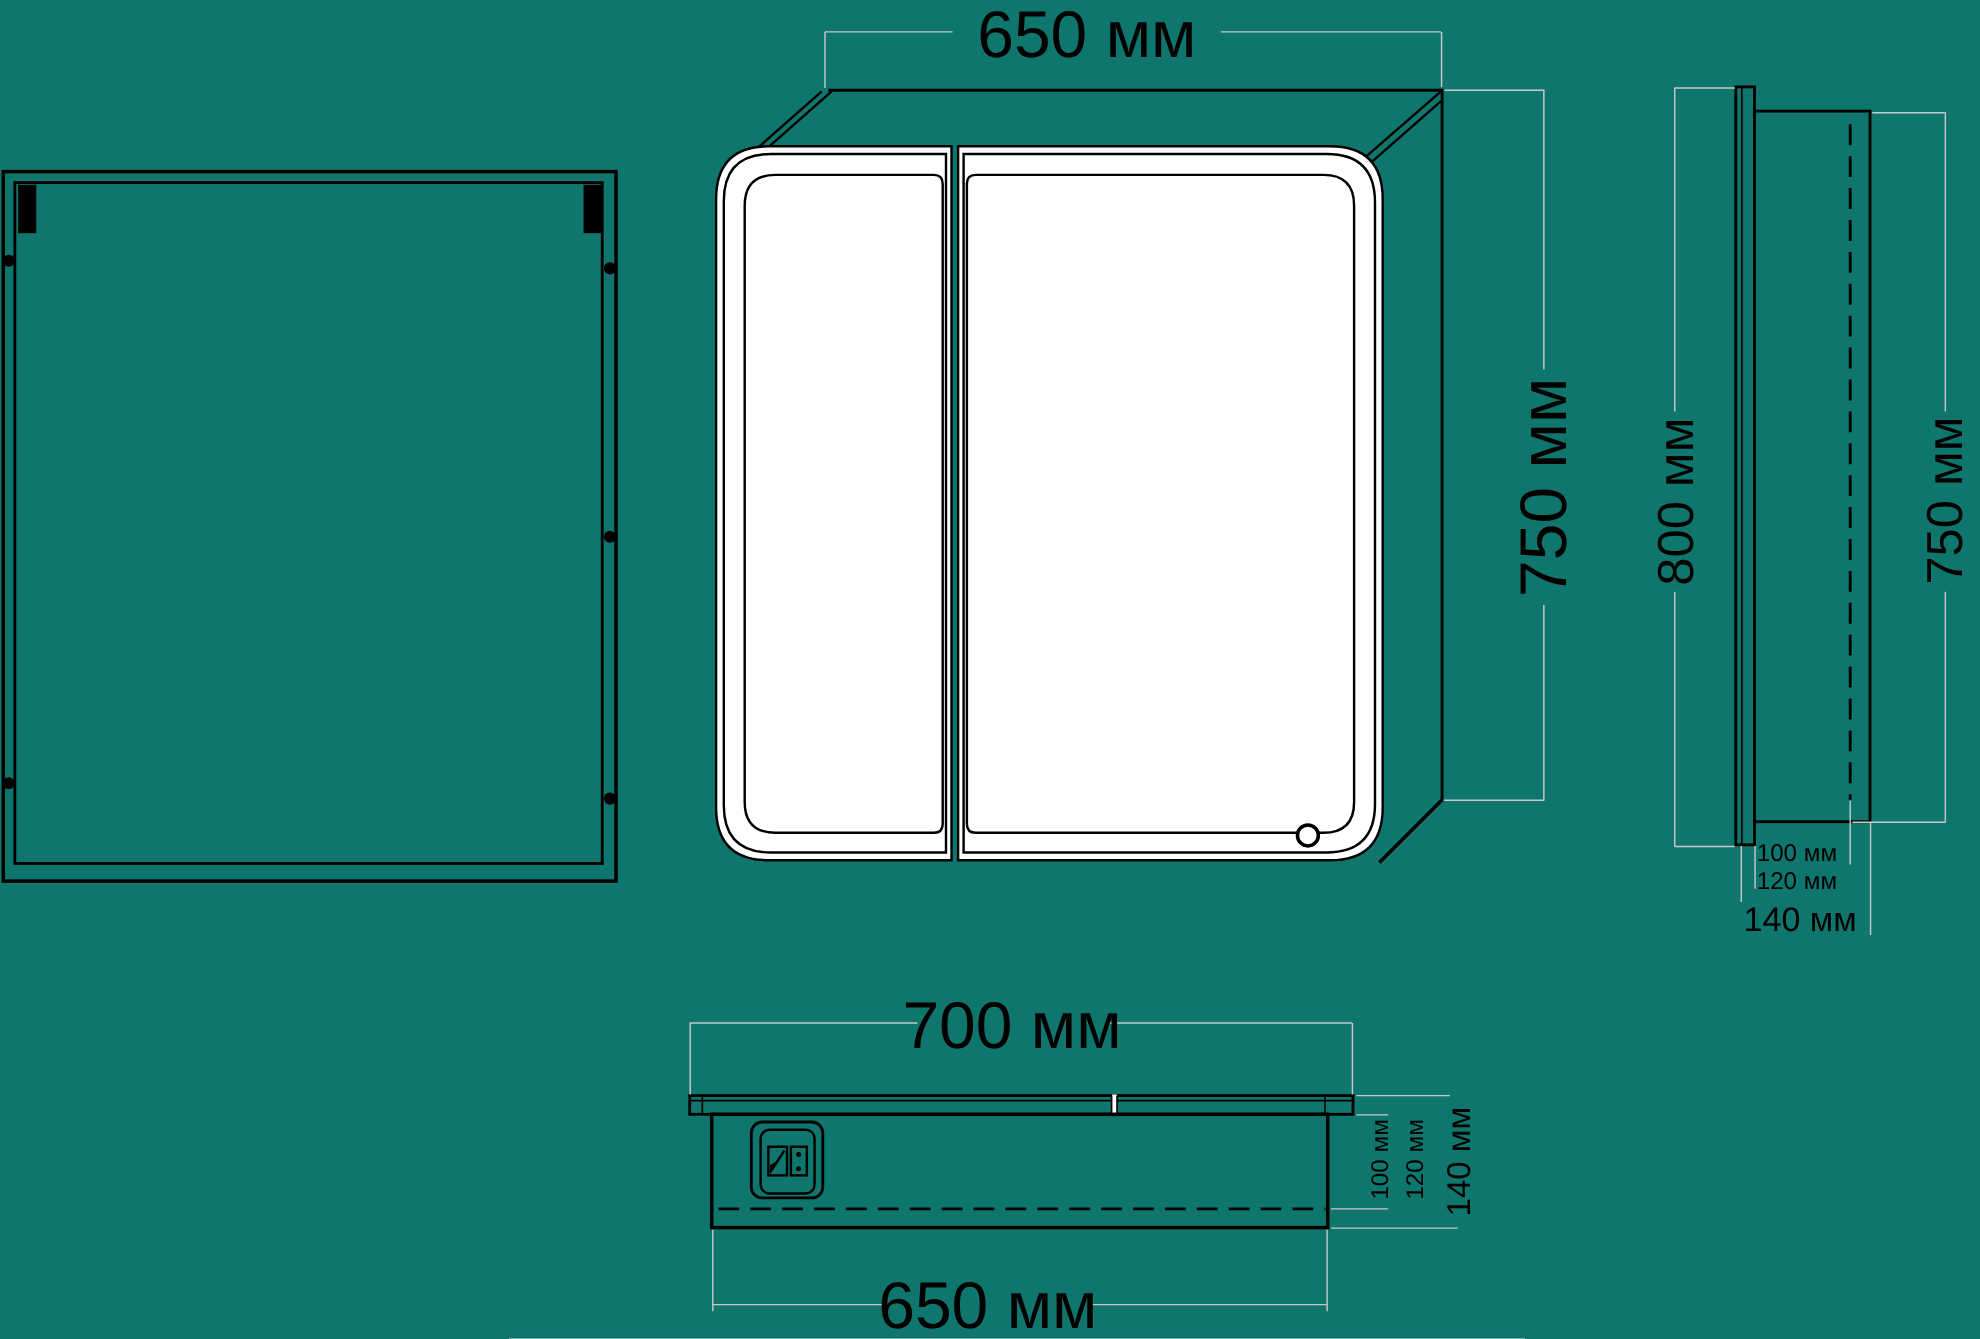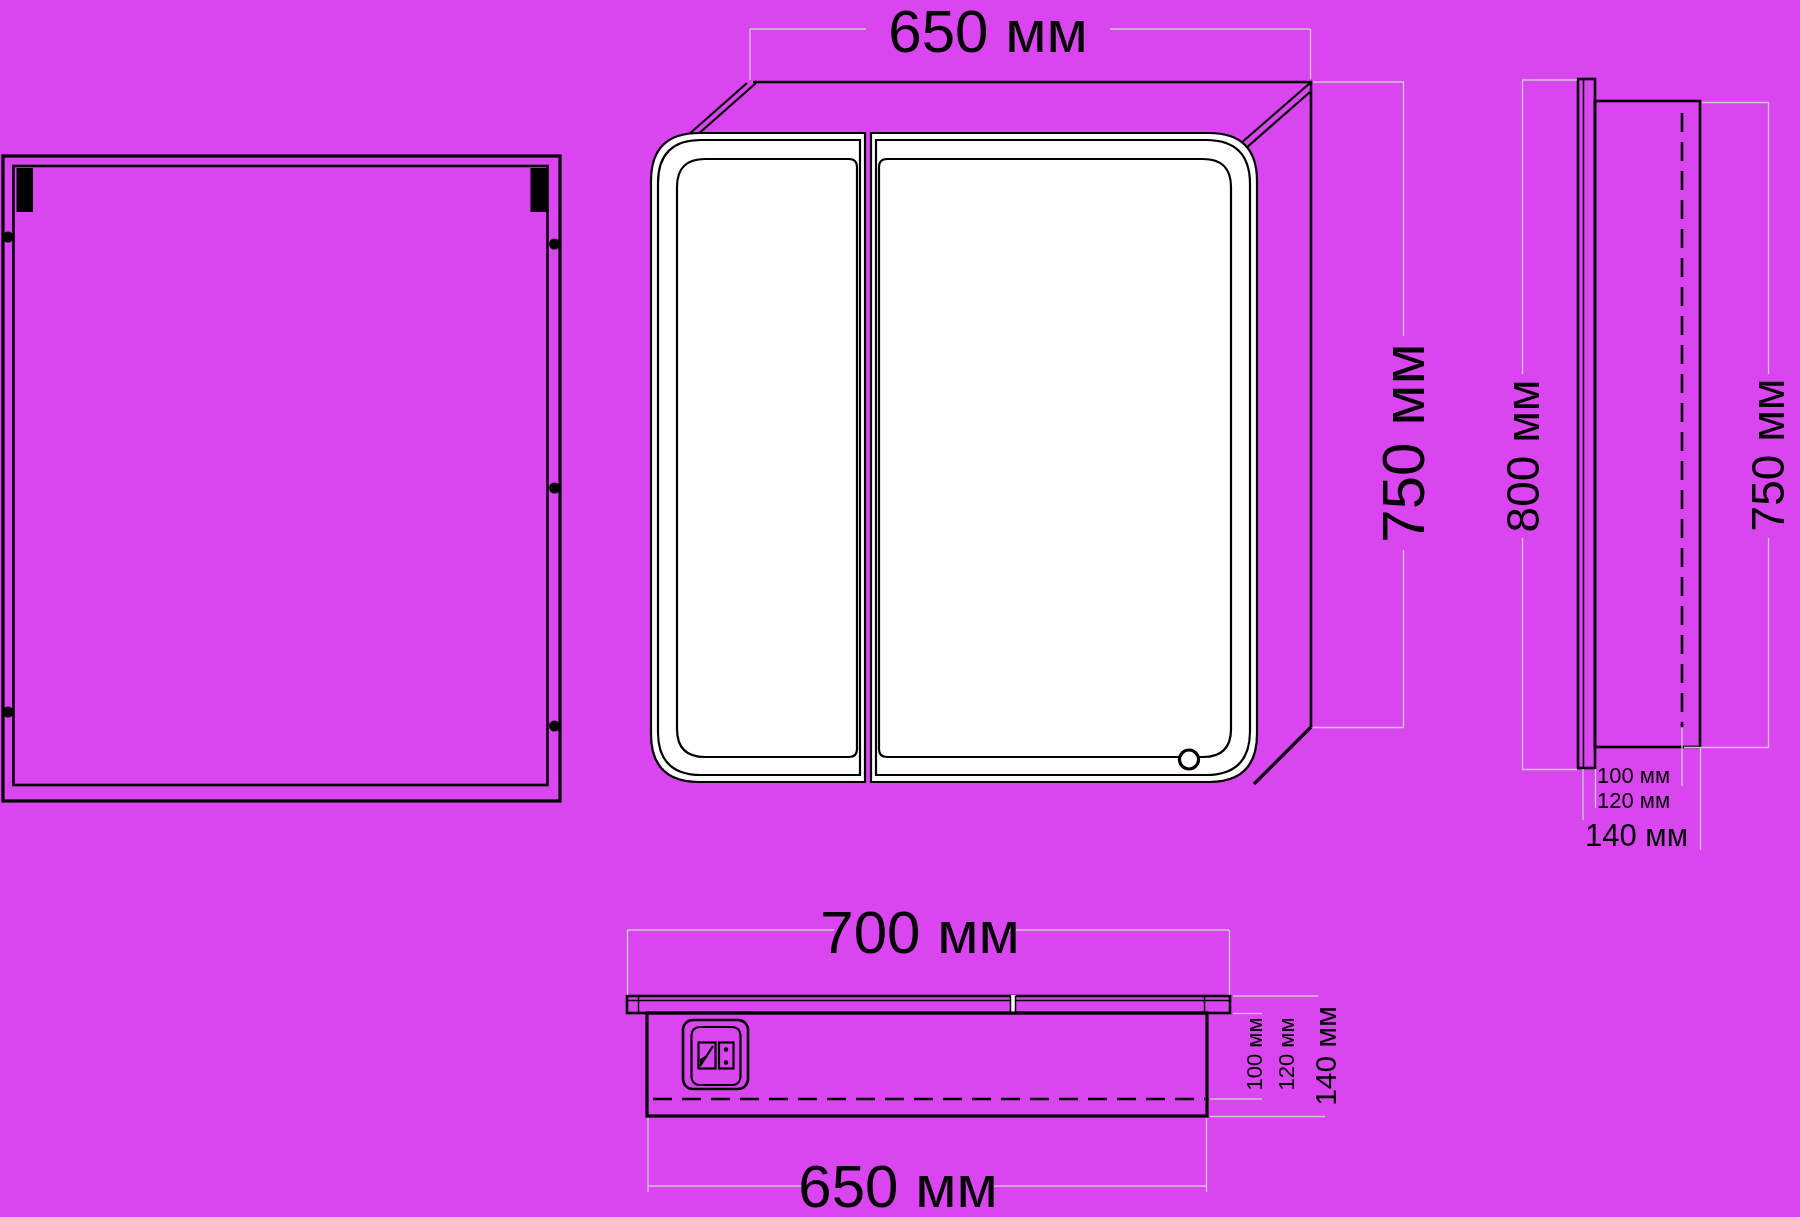--- a/index.html
+++ b/index.html
@@ -1,16 +1,16 @@
 <!DOCTYPE html>
 <html><head>
 <meta charset="utf-8">
 <style>
   html,body{margin:0;padding:0;background:#ffffff;}
-  .stage{position:relative;width:1800px;height:1217px;background:#d946ef;overflow:hidden;}
+  .stage{position:relative;width:1800px;height:1217px;background:#0f766e;overflow:hidden;}
   svg{display:block;}
   
   .ln-heavy{stroke:#000000;stroke-width:3.2;fill:none;stroke-linecap:butt;}
   .ln-main{stroke:#000000;stroke-width:2.6;fill:none;stroke-linecap:butt;}
   .ln-med{stroke:#000000;stroke-width:2.2;fill:none;}
   .ln-thin{stroke:#000000;stroke-width:1.5;fill:none;}
   .ln-dash{stroke:#000000;stroke-width:2.6;fill:none;stroke-dasharray:19 10;}
   .ln-dim{stroke:#c9c9c9;stroke-width:1.3;fill:none;}
   .fill-black{fill:#000000;stroke:none;}
   .fill-white{fill:#ffffff;}

